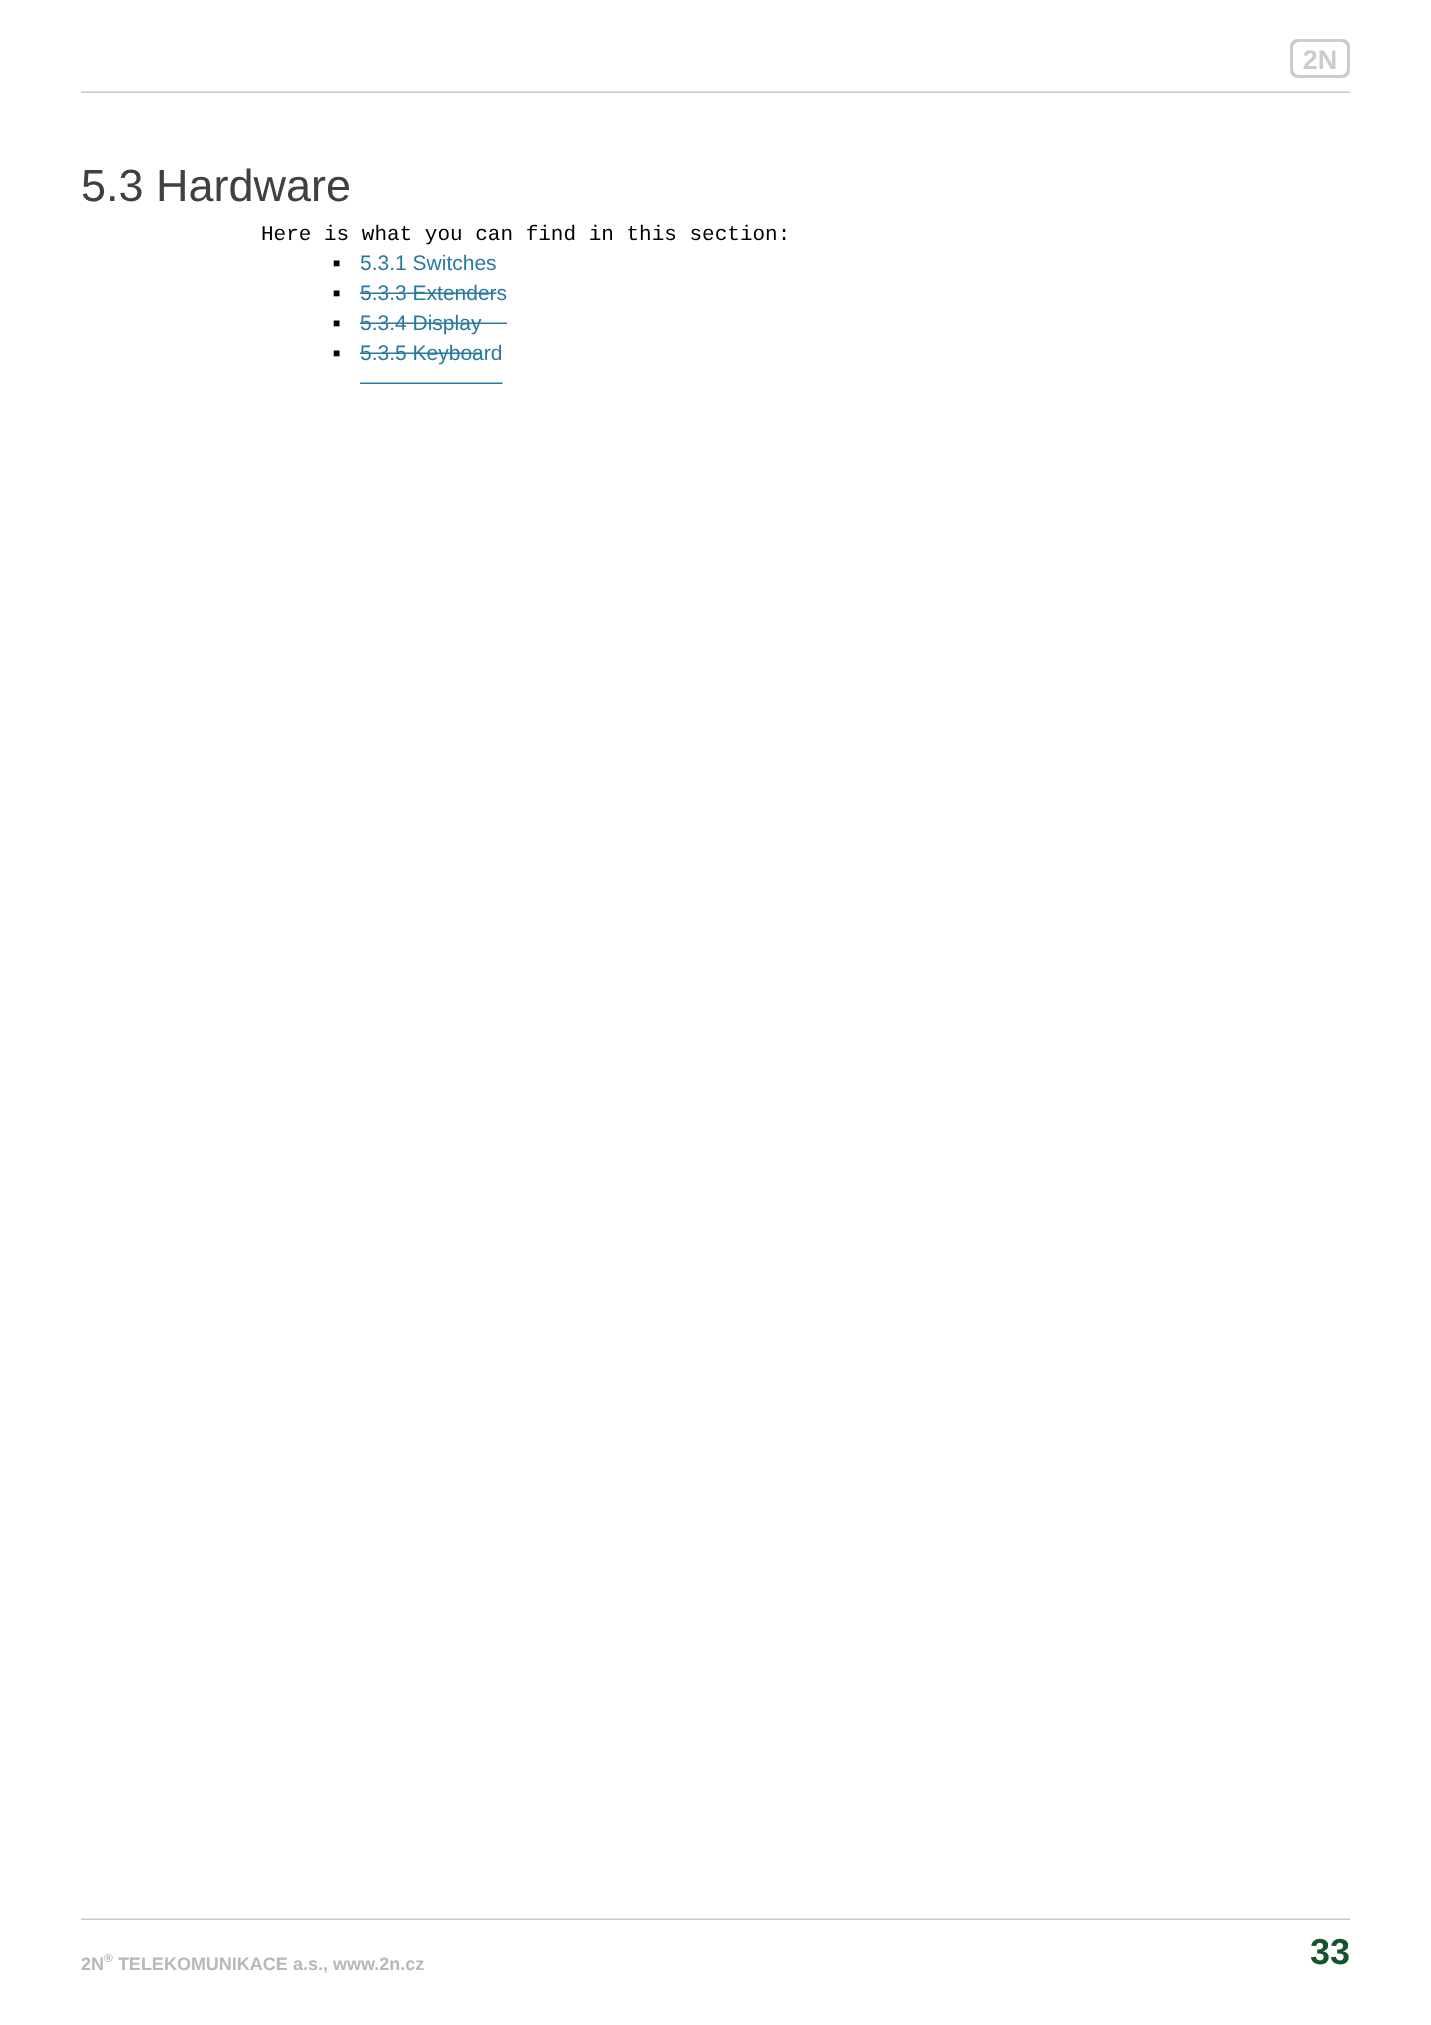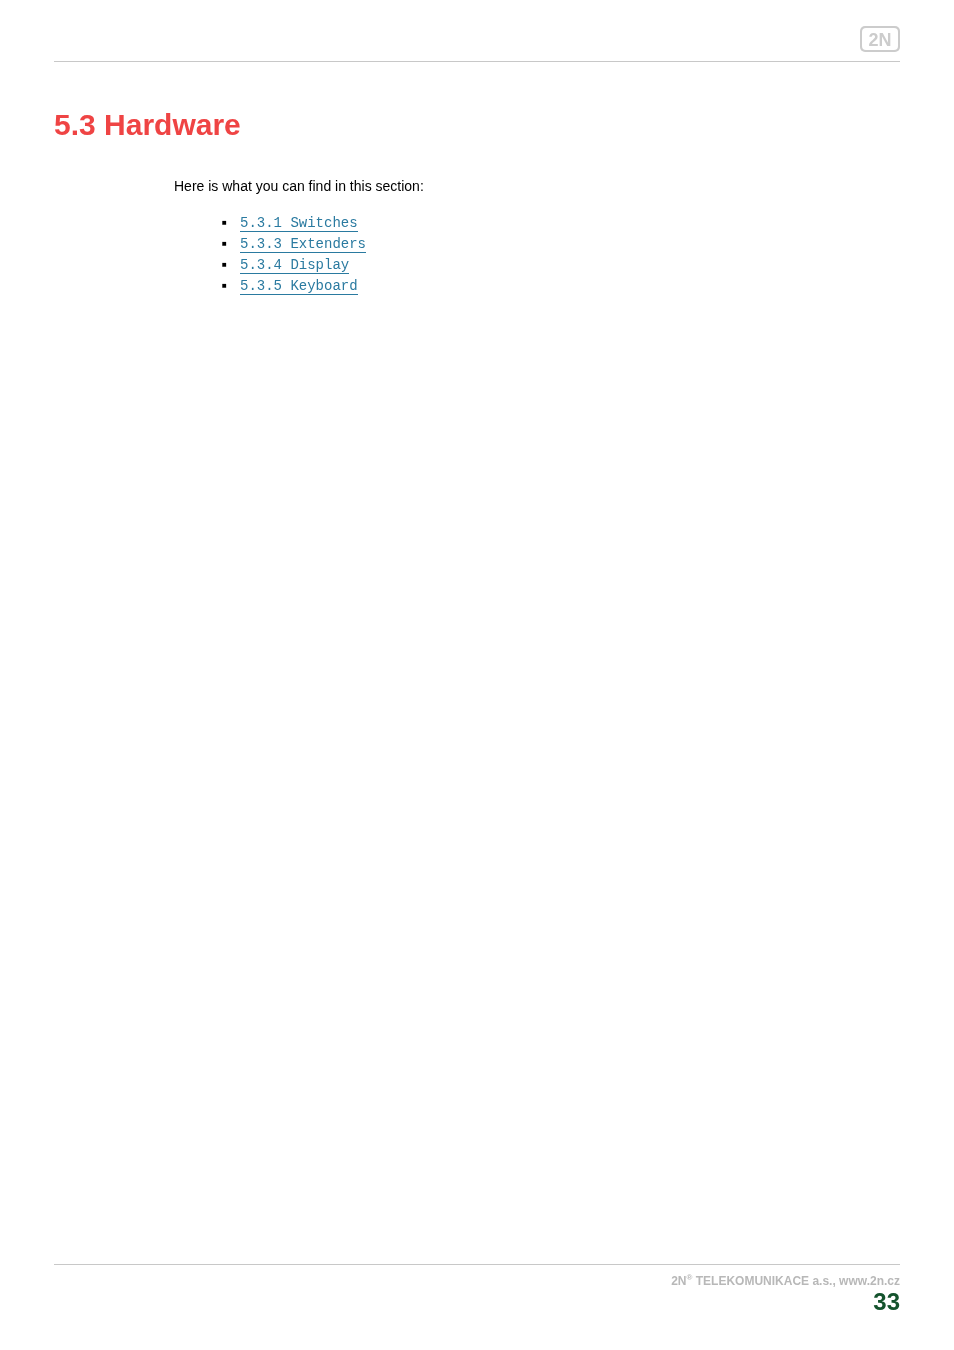--- a/index.html
+++ b/index.html
@@ -29,30 +29,29 @@
       margin-bottom: 46px;
       height: 38px;
     }
     .logo-2n {
       width: 40px;
       height: 26px;
     }
     .main-heading {
       font-family: Arial, Helvetica, sans-serif;
       font-size: 30px;
-      font-weight: bold;
-      color: #ef4444;
-      margin-bottom: 36px;
+      font-weight: normal;
+      color: #404040;
+      margin-bottom: 7px;
     }
     .intro-text {
-      font-family: Liberation Sans, sans-serif;
+      font-family: Liberation Mono, monospace;
       font-size: 14px;
       color: #000000;
       margin-left: 120px;
-      margin-bottom: 18px;
     }
     .toc-list {
       list-style: none;
       margin-left: 168px;
     }
     .toc-list li {
       position: relative;
       padding-left: 18px;
       line-height: 20px;
       font-size: 14px;
@@ -63,35 +62,34 @@
       left: 0;
       top: 0;
       font-size: 8px;
       color: #000000;
       line-height: 22px;
     }
     .toc-link {
       color: #2a7aa0;
       text-decoration: none;
       border-bottom: 1px solid #2a7aa0;
-      padding-bottom: 0px;
-      font-family: Liberation Mono, monospace;
+      padding-bottom: 12px;
+      font-family: Liberation Sans, sans-serif;
       font-size: 14px;
     }
     .footer {
       position: absolute;
       bottom: 34px;
       left: 54px;
       right: 54px;
       border-top: 1px solid #c8c8c8;
       padding-top: 8px;
       display: flex;
       justify-content: space-between;
       align-items: flex-end;
-      flex-direction: column;
     }
     .footer-text {
       font-family: Verdana, Geneva, sans-serif;
       font-size: 12px;
       font-weight: bold;
       color: #b8b8b8;
     }
     .footer-text sup {
       font-size: 8px;
       vertical-align: super;

